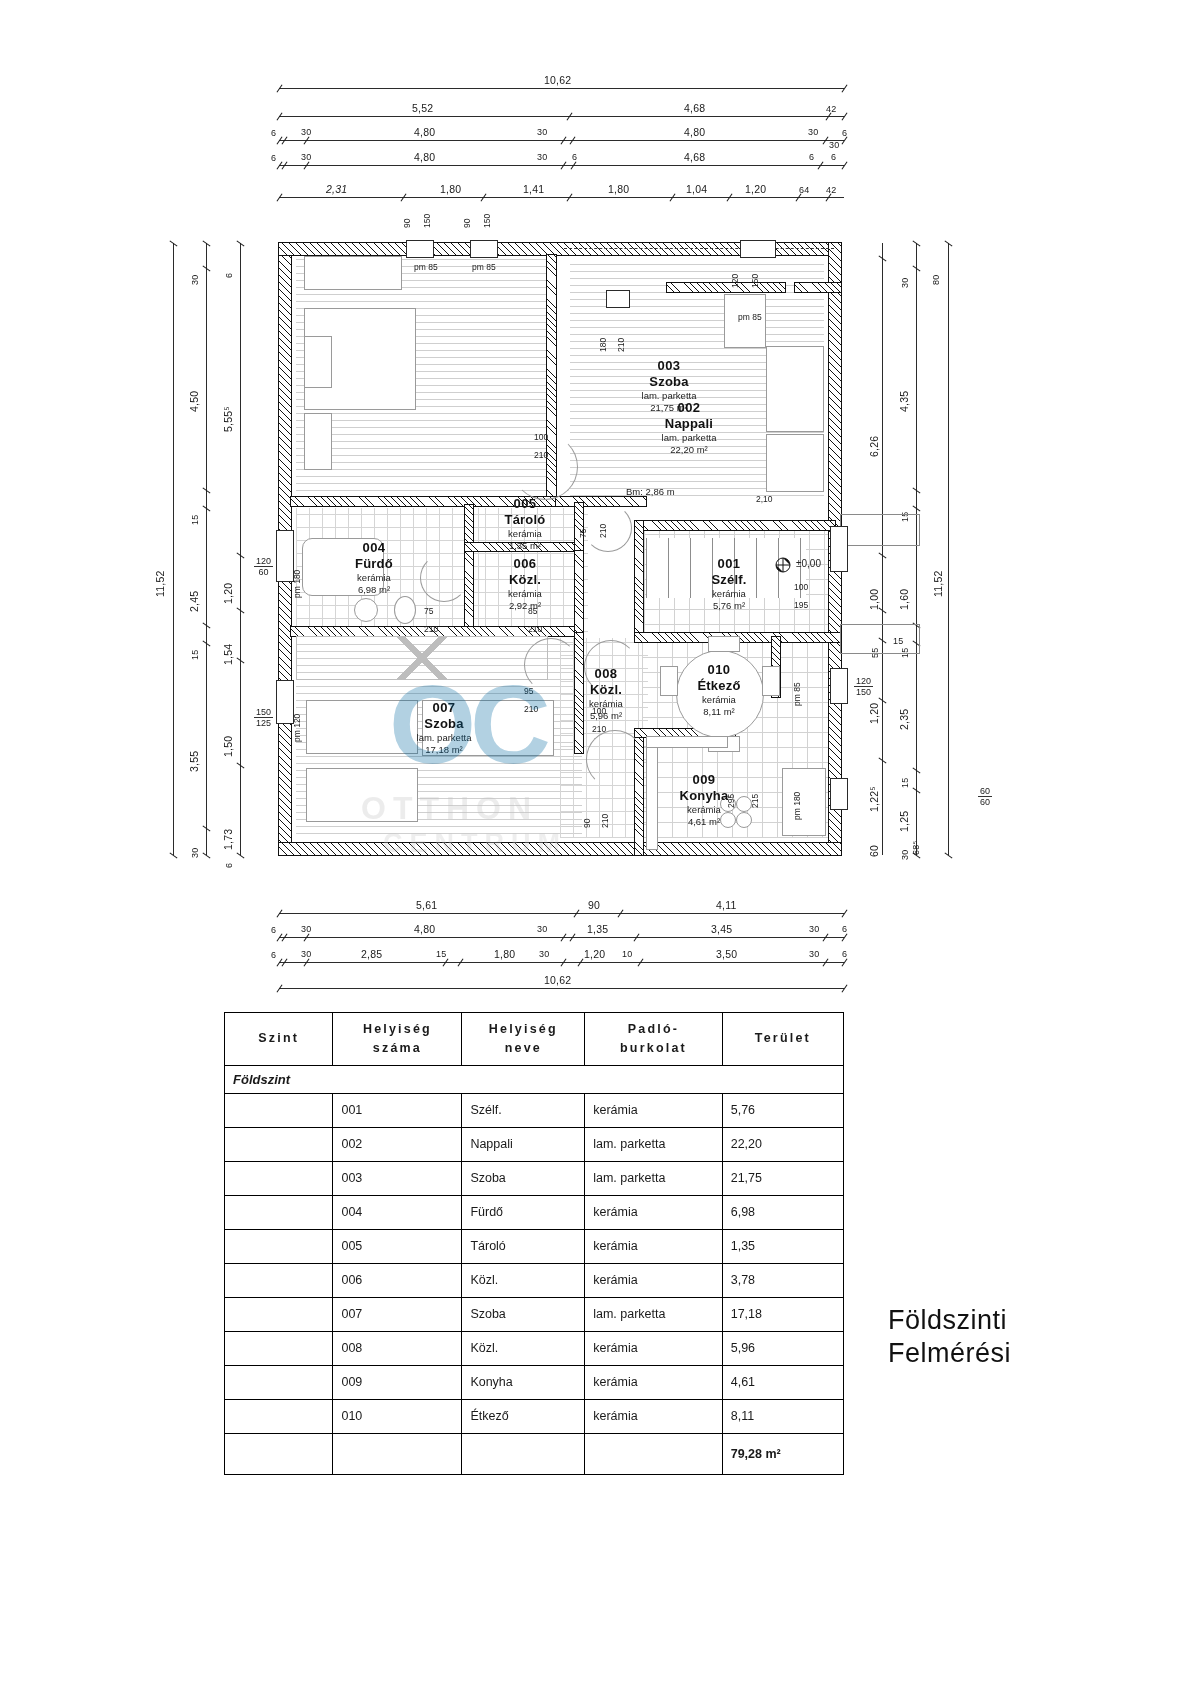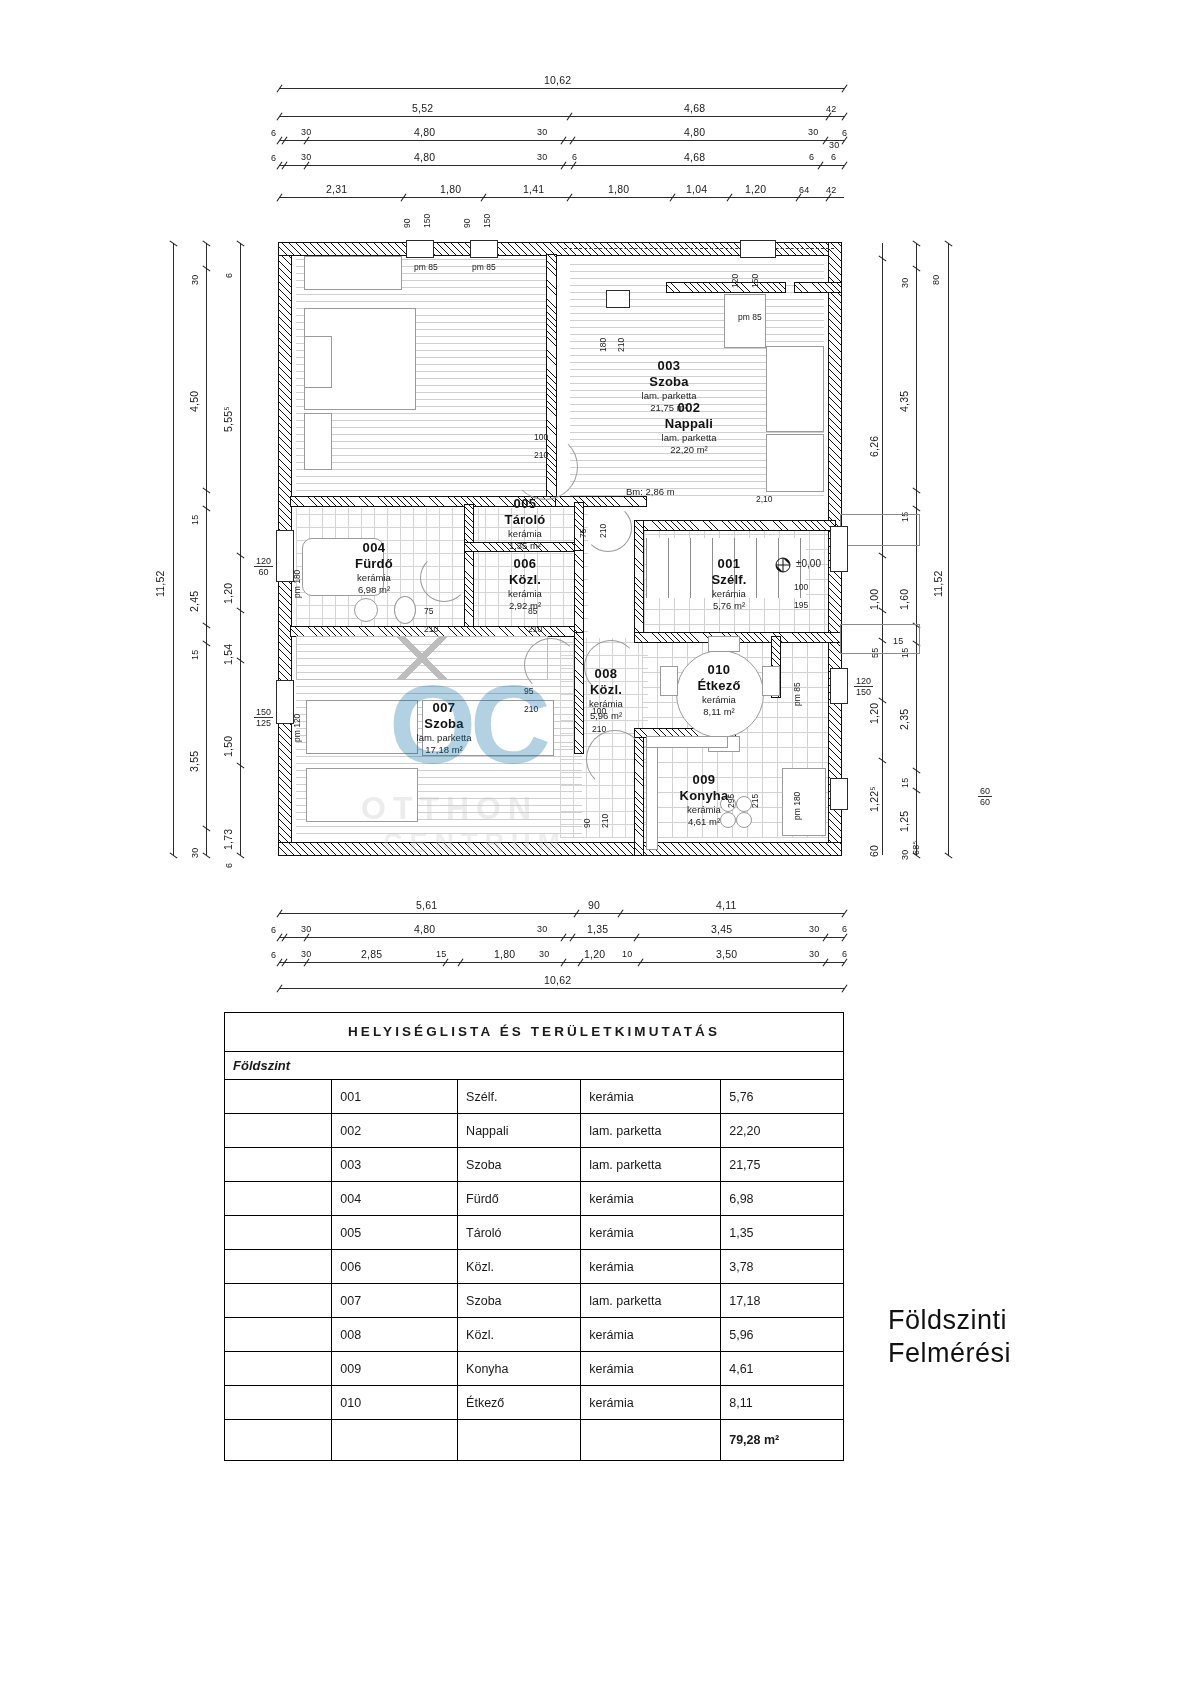--- a/index.html
+++ b/index.html
@@ -146,21 +146,21 @@
 
     <div class="dimline h" style="left:263px;top:197px;width:565px;"></div>
     <div class="tick" style="left:259px;top:197px;"></div>
     <div class="tick" style="left:383px;top:197px;"></div>
     <div class="tick" style="left:463px;top:197px;"></div>
     <div class="tick" style="left:549px;top:197px;"></div>
     <div class="tick" style="left:652px;top:197px;"></div>
     <div class="tick" style="left:709px;top:197px;"></div>
     <div class="tick" style="left:778px;top:197px;"></div>
     <div class="tick" style="left:808px;top:197px;"></div>
-    <div class="dimtxt" style="left:310px;top:183px;">2,31</div>
+    <div class="dimtxt" style="left:310px;top:183px;font-style:italic;">2,31</div>
     <div class="dimtxt" style="left:424px;top:183px;">1,80</div>
     <div class="dimtxt" style="left:507px;top:183px;">1,41</div>
     <div class="dimtxt" style="left:592px;top:183px;">1,80</div>
     <div class="dimtxt" style="left:670px;top:183px;">1,04</div>
     <div class="dimtxt" style="left:729px;top:183px;">1,20</div>
     <div class="dimtxt sm" style="left:783px;top:185px;">64</div>
     <div class="dimtxt sm" style="left:810px;top:185px;">42</div>
   </div>
 
   <div>
@@ -538,21 +538,38 @@
 
     <div class="dimline h" style="left:263px;top:988px;width:565px;"></div>
     <div class="tick" style="left:259px;top:988px;"></div>
     <div class="tick" style="left:824px;top:988px;"></div>
     <div class="dimtxt" style="left:528px;top:974px;">10,62</div>
   </div>
 
   <table id="roomtable">
     <thead>
       <tr>
-        <th class="tbl-title" colspan="5">HELYISÉGLISTA ÉS TERÜLETKIMUTATÁS</th>
+        <th>
+          <span>Szint</span>
+        </th>
+        <th>
+          <span>Helyiség</span><br>
+          <span>száma</span>
+        </th>
+        <th>
+          <span>Helyiség</span><br>
+          <span>neve</span>
+        </th>
+        <th>
+          <span>Padló-</span><br>
+          <span>burkolat</span>
+        </th>
+        <th>
+          <span>Terület</span>
+        </th>
       </tr>
     </thead>
     <tbody id="tbody">
       <tr class="level-row">
         <td colspan="5">Földszint</td>
       </tr>
     <tr class="data-row">
           <td class="c-szint"></td>
           <td class="c-num">001</td>
           <td class="c-name">Szélf.</td>

